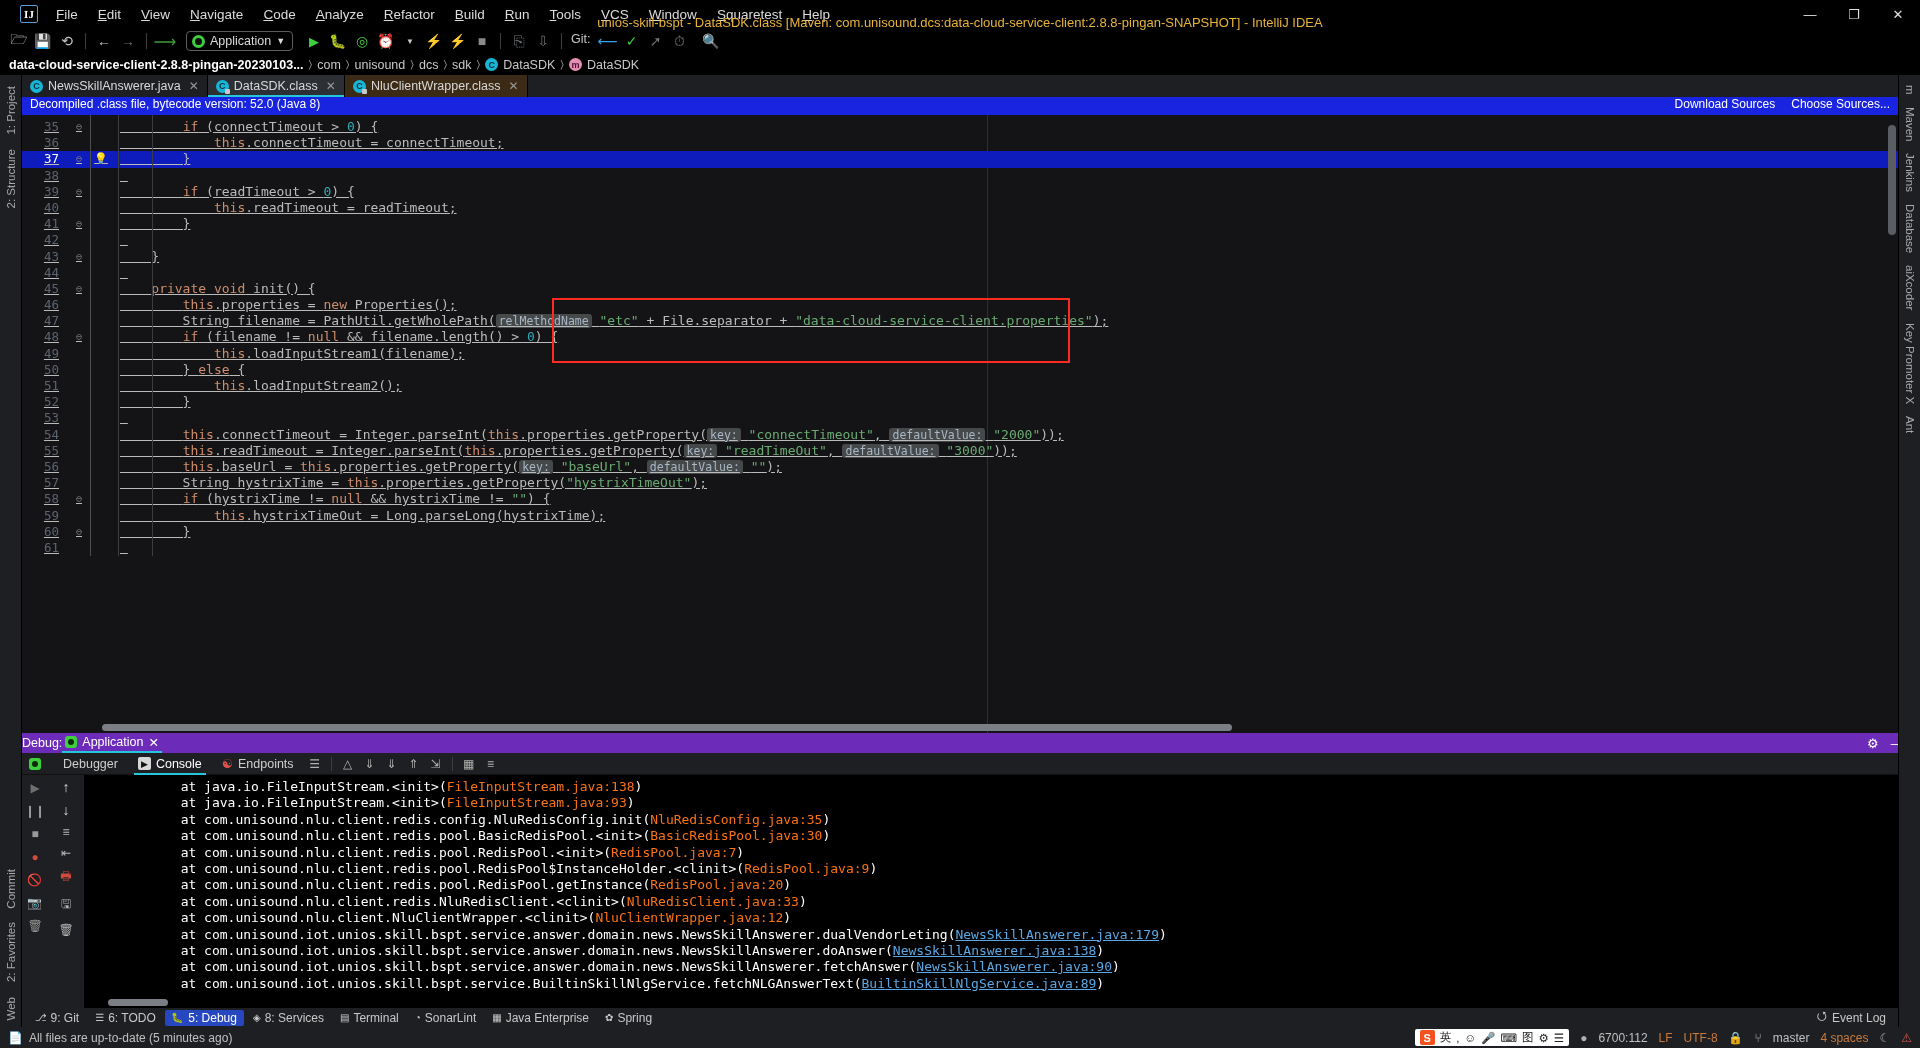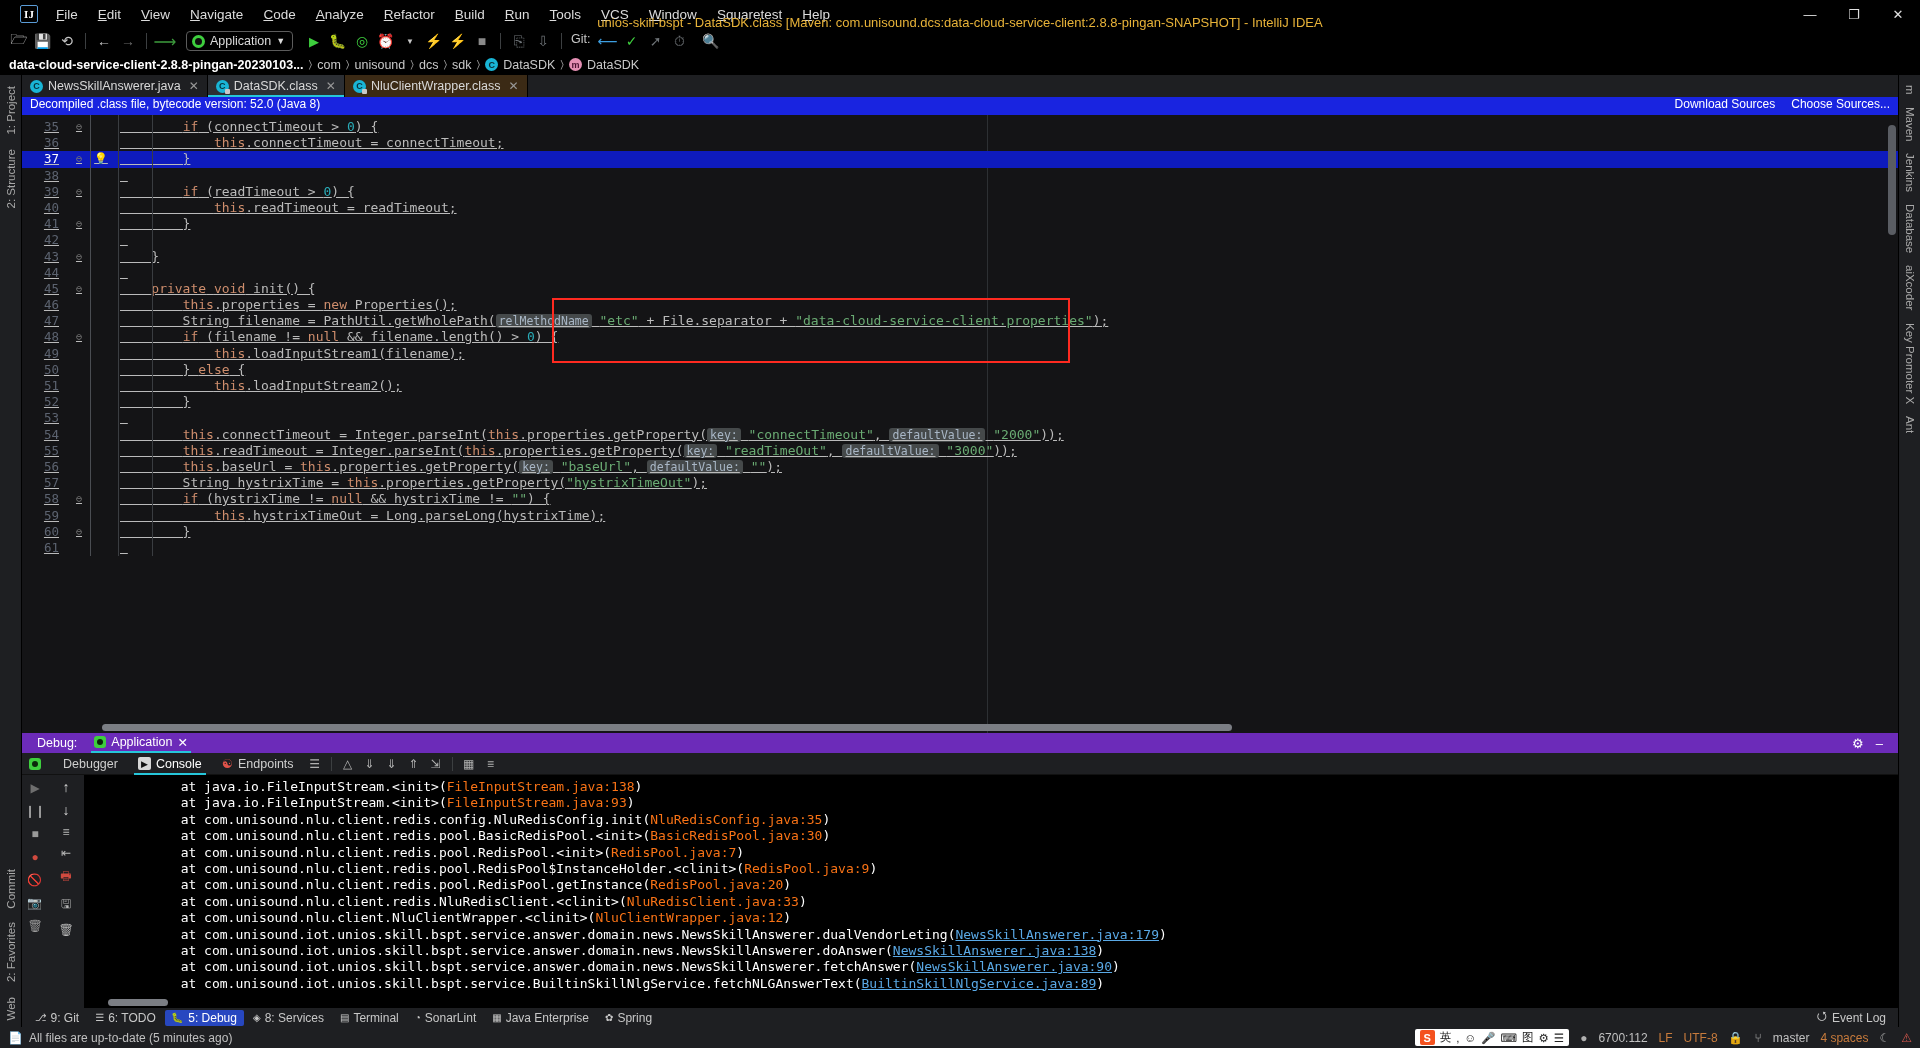--- a/index.html
+++ b/index.html
@@ -153,21 +153,21 @@
 
   
   .ed-vscroll{ position:absolute;right:0;top:0;width:12px;bottom:0; }
   .ed-vthumb{ position:absolute;right:2px;width:8px;background:#5a5d63;border-radius:4px; }
   .ed-hscroll{ position:absolute;left:0;right:0;bottom:0;height:10px; }
   .ed-hthumb{ position:absolute;bottom:2px;height:7px;background:#7b7e84;border-radius:4px; }
 
   
   .debugpanel{ background:#1e1f22; display:flex; flex-direction:column; flex:0 0 275px; min-height:0; }
   .dbg-title{
-    height:20px;background:#6c2bb9;display:flex;align-items:center;padding:0 15px;gap:14px;flex:0 0 20px;font-size:12.5px;color:#ffffff;justify-content:center;
+    height:20px;background:#6c2bb9;display:flex;align-items:center;padding:0 0;flex:0 0 20px;font-size:12.5px;color:#ffffff;justify-content:center;
   }
   .dbg-title-right{ margin-left:auto;display:flex;gap:12px;align-items:center;color:#fff;font-size:13px; }
   .dbg-tabchip{ display:flex;align-items:center;gap:5px;position:relative;padding:0 3px 2px; }
   .dbg-tabchip::after{ content:"";position:absolute;left:0;right:0;bottom:-1px;height:2px;background:#26c6da; }
   .bug-ic{ width:12px;height:12px;border-radius:3px;background:#3ecf3e;display:inline-block;position:relative; }
   .bug-ic::after{ content:"";position:absolute;left:3px;top:3px;width:6px;height:6px;border-radius:50%;background:#0b2a0b; }
 
   .dbg-toolrow{ height:22px;background:#1e1f22;display:flex;align-items:center;gap:0;flex:0 0 22px;border-bottom:1px solid #111; }
   .dbg-sidebtn{ width:26px;display:flex;align-items:center;justify-content:center;flex:0 0 26px; }
   .dtab{ display:flex;align-items:center;gap:5px;padding:0 10px;font-size:12.5px;color:#cfcfcf;height:22px;position:relative; }

